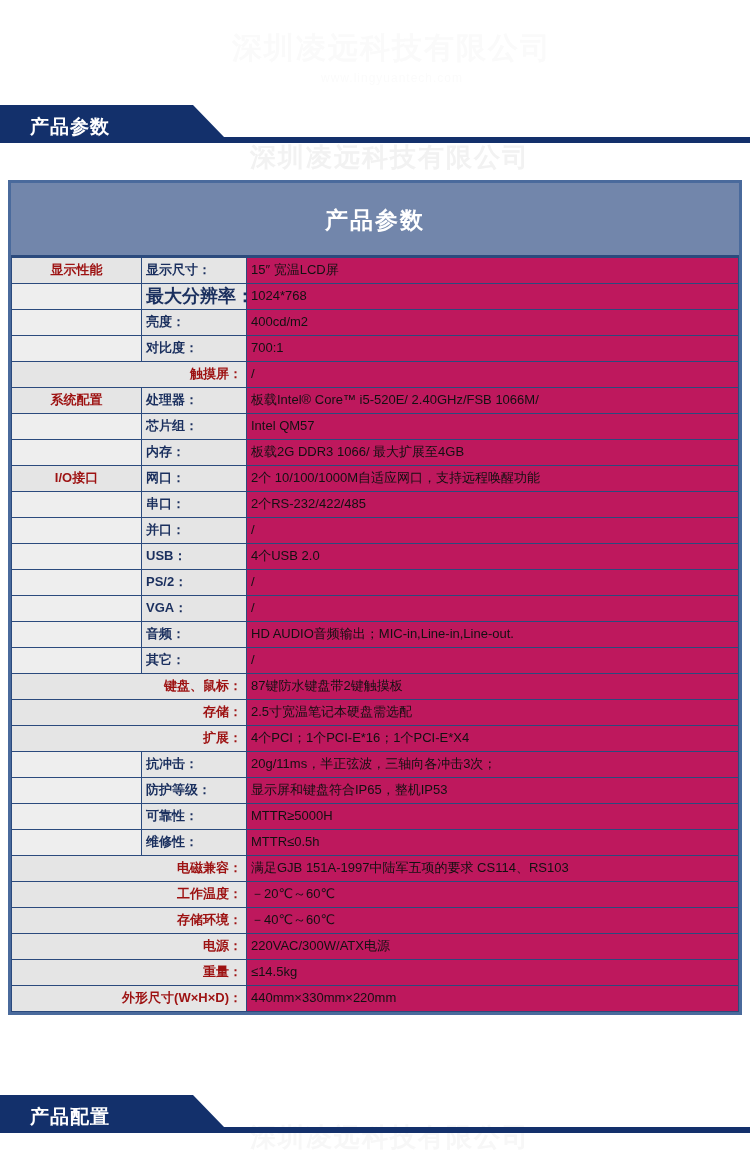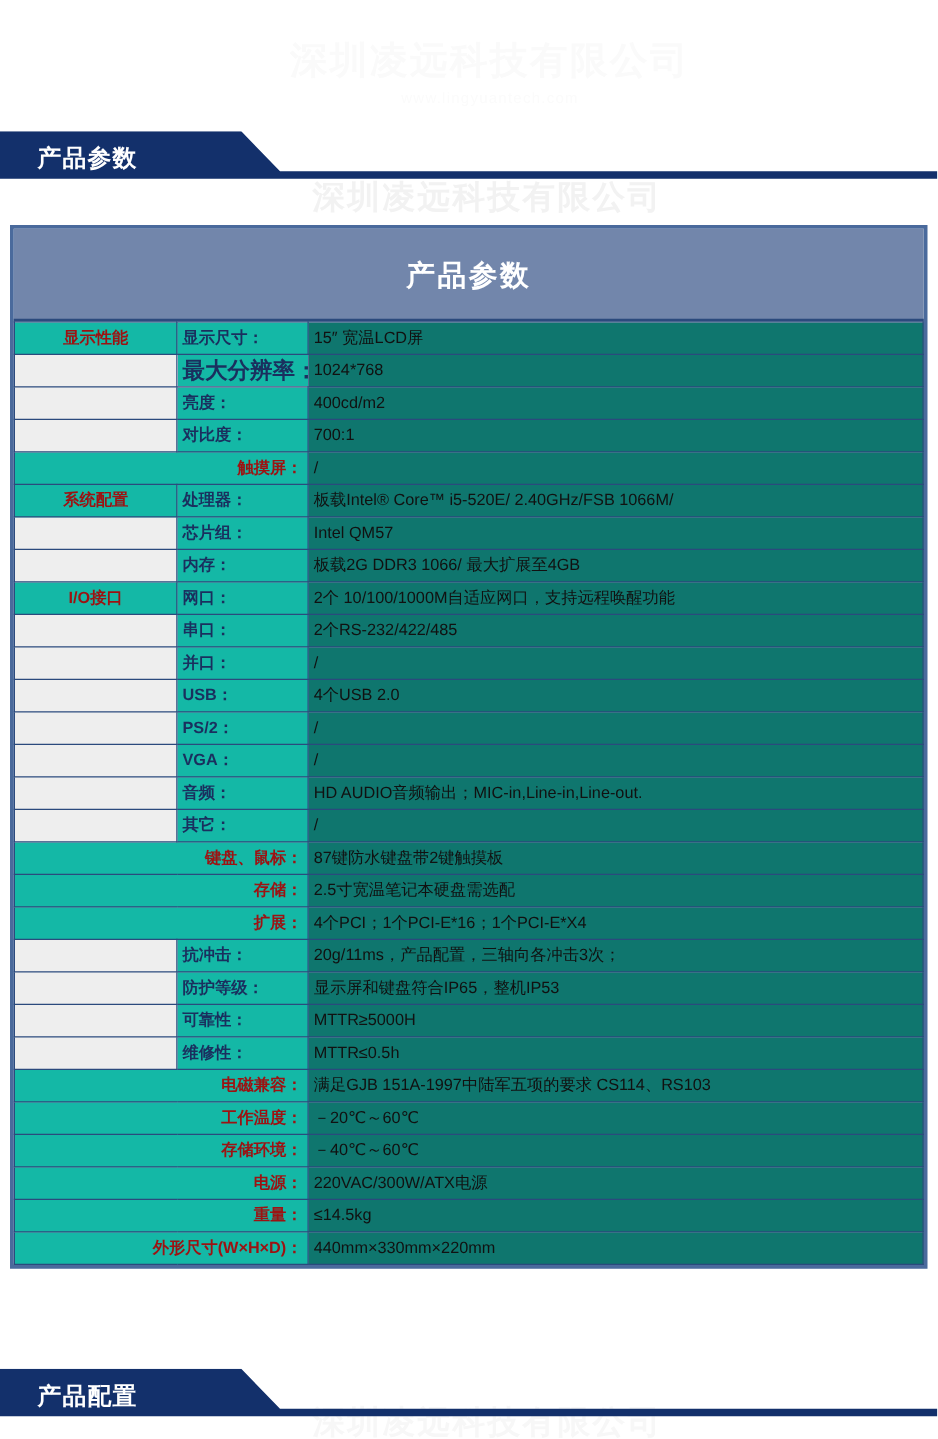--- a/index.html
+++ b/index.html
@@ -109,21 +109,21 @@
     padding: 0 4px;
     font-size: 13px;
     vertical-align: middle;
     line-height: 1.15;
   }
   col.c-grp { width: 130px; }
   col.c-key { width: 105px; }
   col.c-val { width: auto; }
 
   td.grp, td.key, td.keyspan {
-    background: #14b8a6;
+    background: #e5e5e5;
     text-align: center;
     white-space: nowrap;
     font-weight: bold;
     overflow: visible;
   }
   td.grp {
     color: #9d1212;
     font-size: 14px;
   }
   td.key {
@@ -132,21 +132,21 @@
     text-align: left;
     padding-right: 6px;
   }
   td.key.wide { font-size: 18px; }
   td.keyspan {
     color: #9d1212;
     font-size: 15px;
     text-align: right;
   }
   td.val {
-    background: #0f766e;
+    background: #be185d;
     color: #111111;
     text-align: left;
     padding-left: 6px;
     font-size: 12.5px;
     white-space: nowrap;
   }
   td.blank { background: #eeeeee; }
 </style>
 </head>
 <body>
@@ -266,21 +266,21 @@
           <td class="keyspan" colspan="2">存储：</td>
           <td class="val">2.5寸宽温笔记本硬盘需选配</td>
         </tr>
         <tr>
           <td class="keyspan" colspan="2">扩展：</td>
           <td class="val">4个PCI；1个PCI-E*16；1个PCI-E*X4</td>
         </tr>
         <tr>
           <td class="blank"></td>
           <td class="key">抗冲击：</td>
-          <td class="val">20g/11ms，产品配置，三轴向各冲击3次；</td>
+          <td class="val">20g/11ms，半正弦波，三轴向各冲击3次；</td>
         </tr>
         <tr>
           <td class="blank"></td>
           <td class="key">防护等级：</td>
           <td class="val">显示屏和键盘符合IP65，整机IP53</td>
         </tr>
         <tr>
           <td class="blank"></td>
           <td class="key">可靠性：</td>
           <td class="val"> MTTR≥5000H</td>

